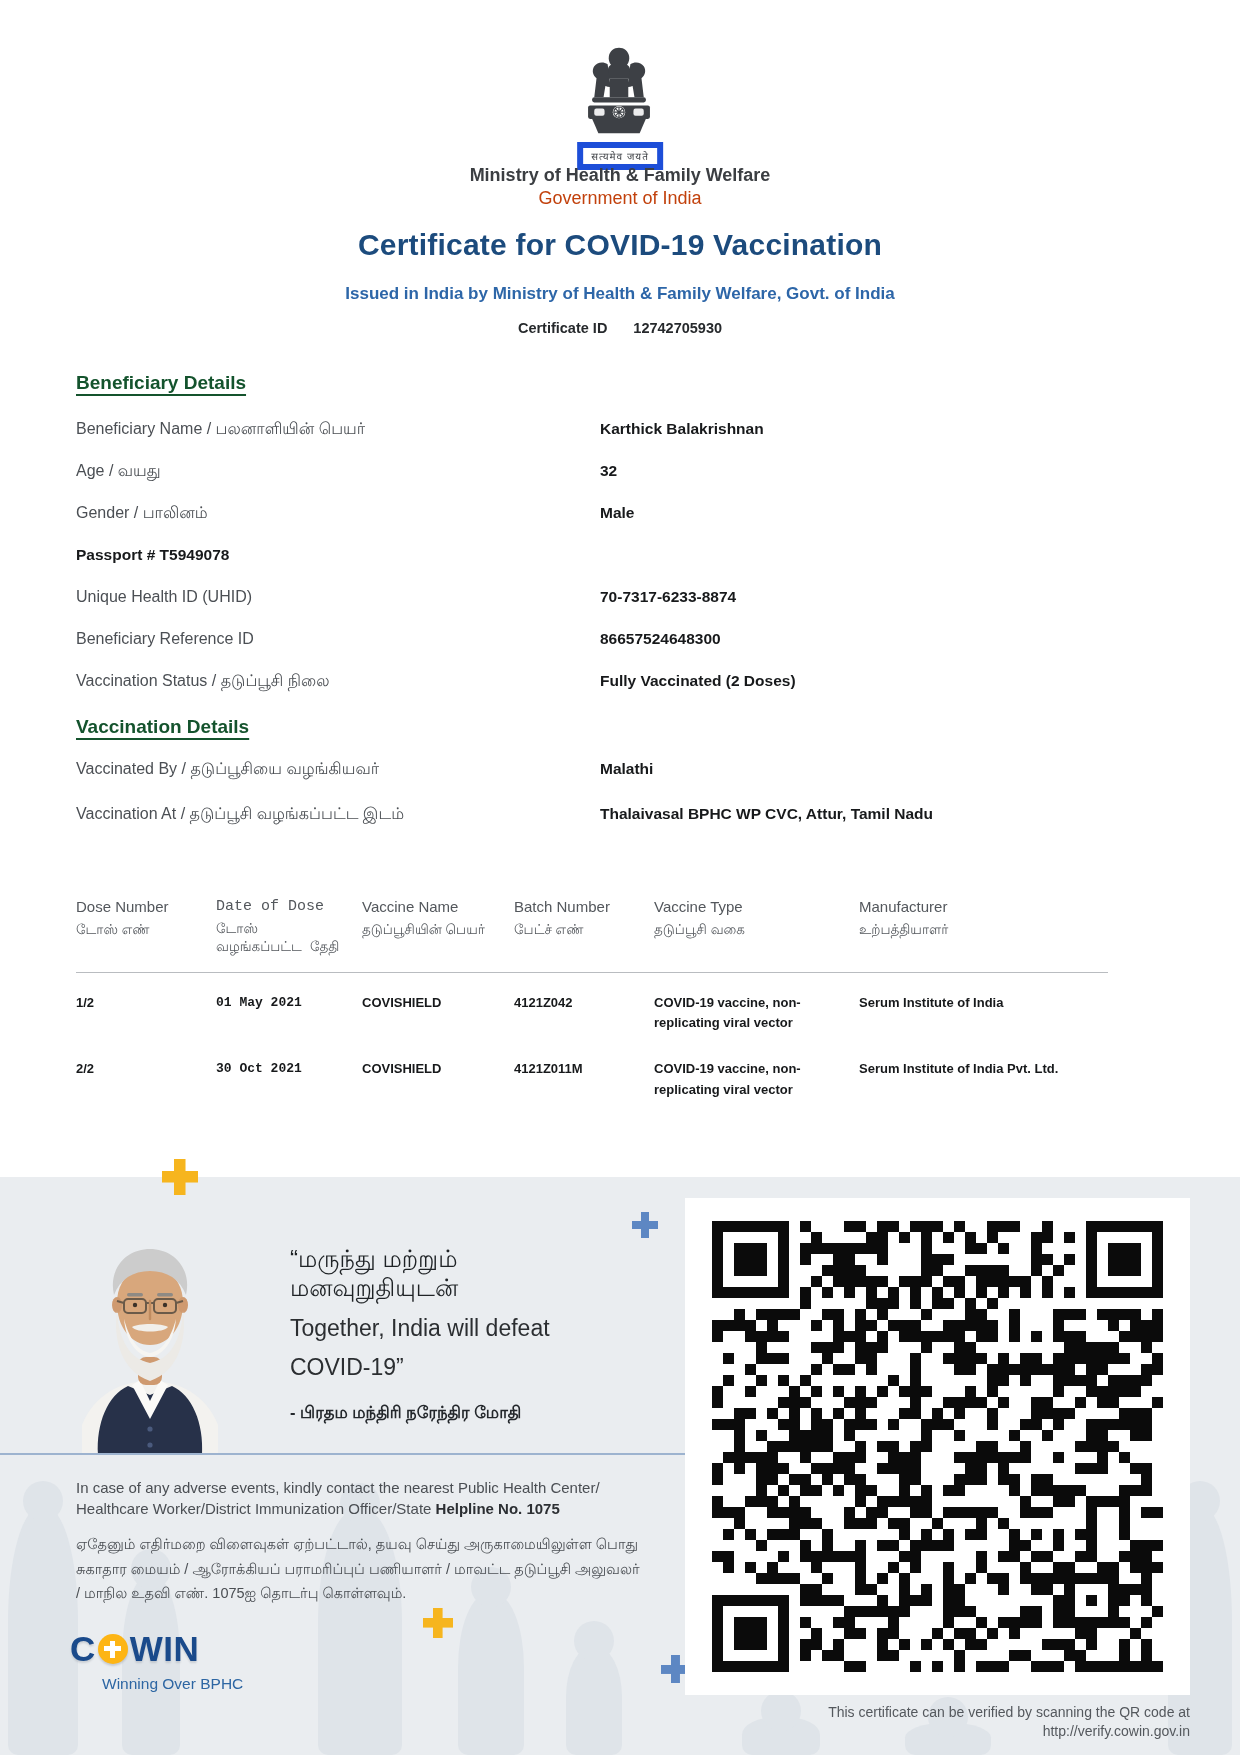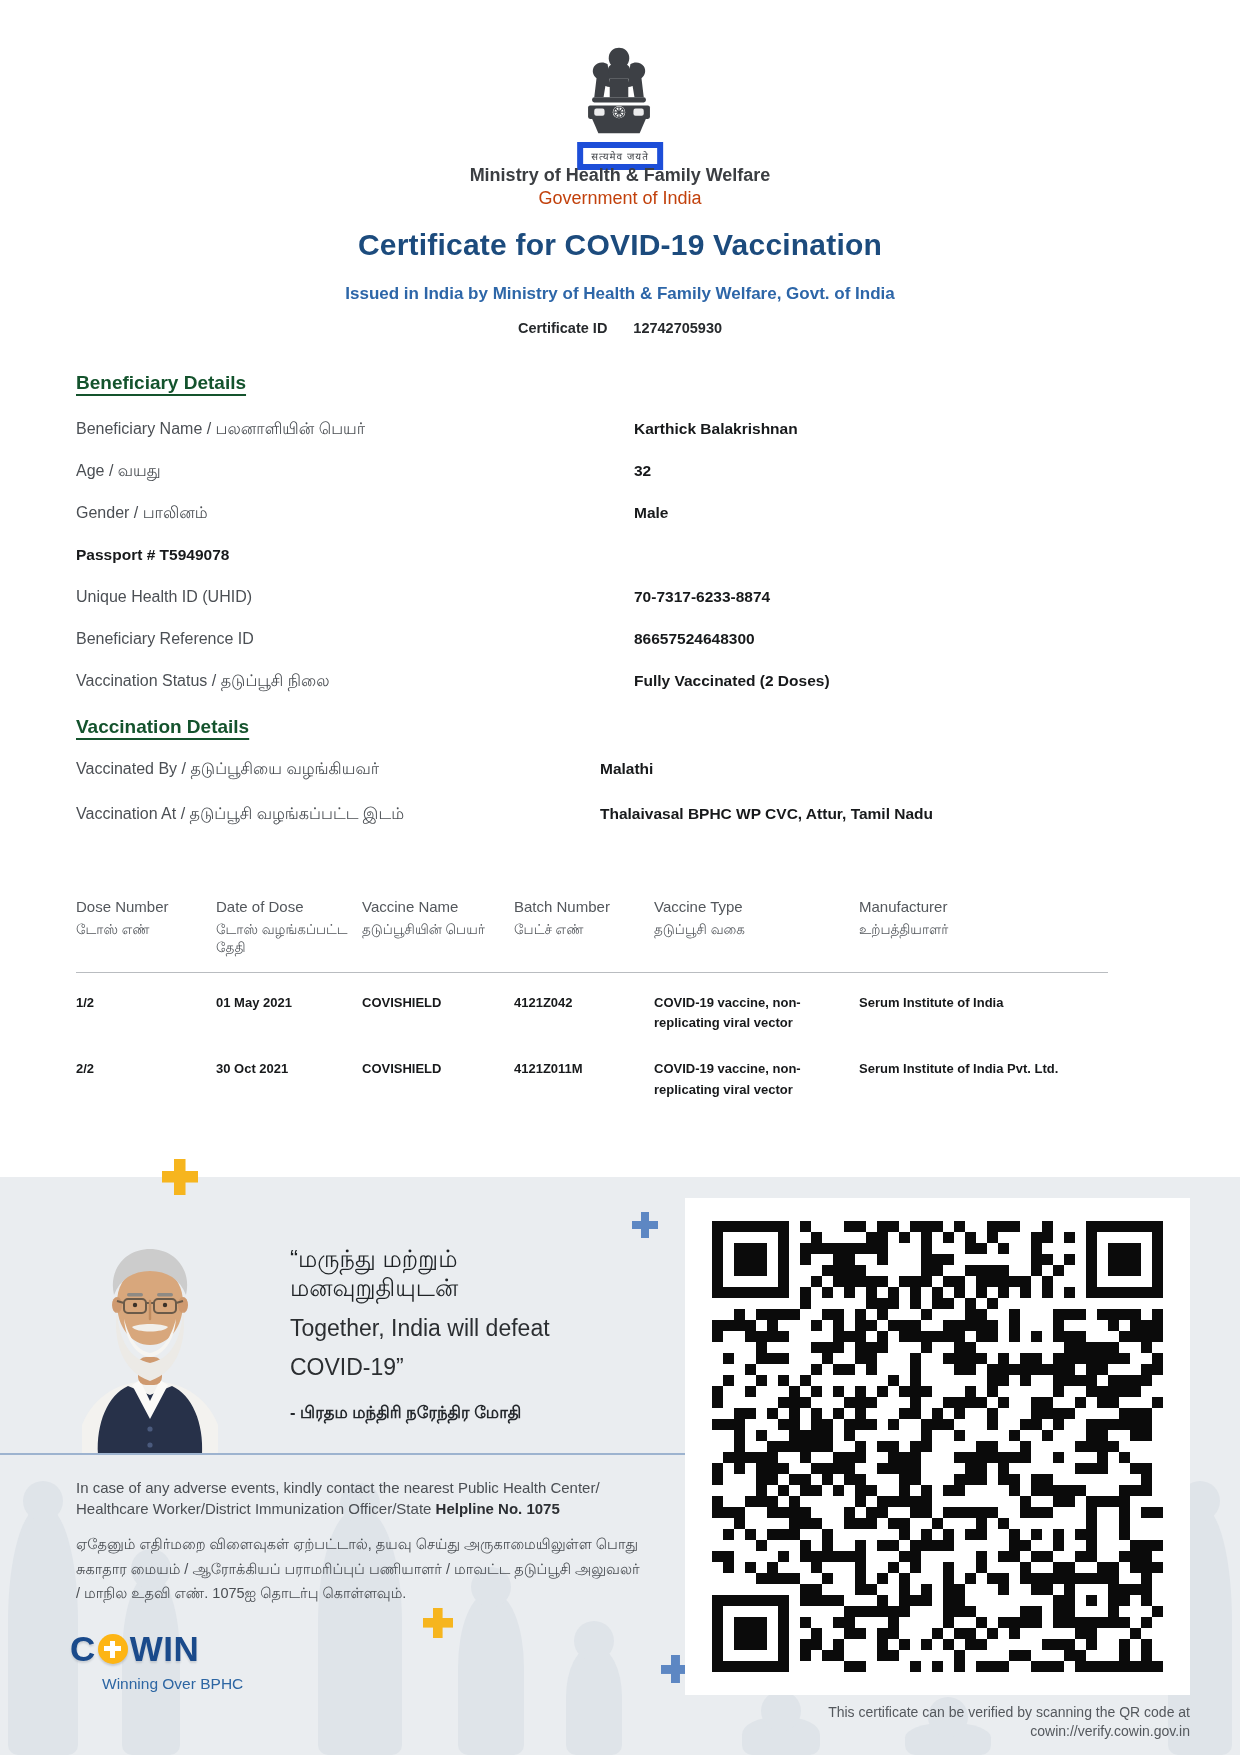--- a/index.html
+++ b/index.html
@@ -22,30 +22,30 @@
   .section-h{position:absolute;left:76px;font-size:19px;font-weight:700;color:#14532d;
              text-decoration:underline;text-underline-offset:5px;text-decoration-thickness:2px;}
   .h-benef{top:372px;}
   .h-vacc{top:716px;}
 
   
   .kv{position:absolute;left:76px;width:1092px;}
   .kv-b{top:420px;}
   .kv-v{top:760px;}
   .kv-row{display:flex;align-items:baseline;}
-  .kv-b .kv-row{height:42px;gap:34px;}
+  .kv-b .kv-row{height:42px;}
   .kv-v .kv-row{height:45px;}
   .kv .label{flex:0 0 524px;font-size:16px;font-weight:400;color:#4b4f54;}
   .kv .value{font-size:15.5px;font-weight:700;color:#17191b;}
 
   
   .dt{position:absolute;left:76px;top:898px;width:1032px;}
   .dt-head{display:flex;}
   .dt-col{padding-right:12px;box-sizing:border-box;}
-  .w0{width:140px;} .w1{width:146px;} .w2{width:152px;} .w3{width:140px;} .w4{width:205px;} .w5{width:249px;}
+  .w0{width:140px;} .w1{width:146px;font-family:Liberation Mono, monospace;} .w2{width:152px;} .w3{width:140px;} .w4{width:205px;} .w5{width:249px;}
   .dt-en{font-size:15px;color:#53575c;}
   .dt-ta{font-size:13.5px;color:#53575c;margin-top:6px;line-height:1.3;}
   .dt-rule{height:1px;background:#b9bcc0;margin-top:16px;}
   .dt-row{display:flex;margin-top:20px;}
   .dt-row.second{margin-top:26px;}
   .dt-cell{font-size:13px;font-weight:700;color:#17191b;line-height:1.55;padding-right:14px;box-sizing:border-box;}
 
   
   .band{position:absolute;left:0;top:1177px;width:1240px;height:578px;background:#eaedf0;}
   .band > *{position:absolute;}
@@ -288,17 +288,17 @@
 
     <div class="qr-box">
       <svg id="qr-svg" width="451" height="451" viewBox="0 0 451 451">
         <rect width="451" height="451" fill="#ffffff"></rect>
         <path id="qr-path" fill="#0b0b0b" d="M0 0h11v11h-11zM11 0h11v11h-11zM22 0h11v11h-11zM33 0h11v11h-11zM44 0h11v11h-11zM55 0h11v11h-11zM66 0h11v11h-11zM88 0h11v11h-11zM132 0h11v11h-11zM143 0h11v11h-11zM165 0h11v11h-11zM176 0h11v11h-11zM198 0h11v11h-11zM209 0h11v11h-11zM220 0h11v11h-11zM242 0h11v11h-11zM275 0h11v11h-11zM286 0h11v11h-11zM297 0h11v11h-11zM330 0h11v11h-11zM374 0h11v11h-11zM385 0h11v11h-11zM396 0h11v11h-11zM407 0h11v11h-11zM418 0h11v11h-11zM429 0h11v11h-11zM440 0h11v11h-11zM0 11h11v11h-11zM66 11h11v11h-11zM99 11h11v11h-11zM154 11h11v11h-11zM165 11h11v11h-11zM187 11h11v11h-11zM209 11h11v11h-11zM231 11h11v11h-11zM253 11h11v11h-11zM275 11h11v11h-11zM319 11h11v11h-11zM330 11h11v11h-11zM352 11h11v11h-11zM374 11h11v11h-11zM440 11h11v11h-11zM0 22h11v11h-11zM22 22h11v11h-11zM33 22h11v11h-11zM44 22h11v11h-11zM66 22h11v11h-11zM88 22h11v11h-11zM99 22h11v11h-11zM110 22h11v11h-11zM121 22h11v11h-11zM132 22h11v11h-11zM143 22h11v11h-11zM154 22h11v11h-11zM165 22h11v11h-11zM209 22h11v11h-11zM253 22h11v11h-11zM264 22h11v11h-11zM286 22h11v11h-11zM319 22h11v11h-11zM374 22h11v11h-11zM396 22h11v11h-11zM407 22h11v11h-11zM418 22h11v11h-11zM440 22h11v11h-11zM0 33h11v11h-11zM22 33h11v11h-11zM33 33h11v11h-11zM44 33h11v11h-11zM66 33h11v11h-11zM88 33h11v11h-11zM121 33h11v11h-11zM132 33h11v11h-11zM165 33h11v11h-11zM209 33h11v11h-11zM220 33h11v11h-11zM231 33h11v11h-11zM319 33h11v11h-11zM330 33h11v11h-11zM352 33h11v11h-11zM374 33h11v11h-11zM396 33h11v11h-11zM407 33h11v11h-11zM418 33h11v11h-11zM440 33h11v11h-11zM0 44h11v11h-11zM22 44h11v11h-11zM33 44h11v11h-11zM44 44h11v11h-11zM66 44h11v11h-11zM110 44h11v11h-11zM121 44h11v11h-11zM132 44h11v11h-11zM143 44h11v11h-11zM209 44h11v11h-11zM220 44h11v11h-11zM253 44h11v11h-11zM264 44h11v11h-11zM275 44h11v11h-11zM286 44h11v11h-11zM319 44h11v11h-11zM341 44h11v11h-11zM374 44h11v11h-11zM396 44h11v11h-11zM407 44h11v11h-11zM418 44h11v11h-11zM440 44h11v11h-11zM0 55h11v11h-11zM66 55h11v11h-11zM99 55h11v11h-11zM121 55h11v11h-11zM132 55h11v11h-11zM143 55h11v11h-11zM154 55h11v11h-11zM165 55h11v11h-11zM187 55h11v11h-11zM198 55h11v11h-11zM209 55h11v11h-11zM231 55h11v11h-11zM242 55h11v11h-11zM264 55h11v11h-11zM275 55h11v11h-11zM286 55h11v11h-11zM297 55h11v11h-11zM308 55h11v11h-11zM330 55h11v11h-11zM374 55h11v11h-11zM440 55h11v11h-11zM0 66h11v11h-11zM11 66h11v11h-11zM22 66h11v11h-11zM33 66h11v11h-11zM44 66h11v11h-11zM55 66h11v11h-11zM66 66h11v11h-11zM88 66h11v11h-11zM110 66h11v11h-11zM132 66h11v11h-11zM154 66h11v11h-11zM176 66h11v11h-11zM198 66h11v11h-11zM220 66h11v11h-11zM242 66h11v11h-11zM264 66h11v11h-11zM286 66h11v11h-11zM308 66h11v11h-11zM330 66h11v11h-11zM352 66h11v11h-11zM374 66h11v11h-11zM385 66h11v11h-11zM396 66h11v11h-11zM407 66h11v11h-11zM418 66h11v11h-11zM429 66h11v11h-11zM440 66h11v11h-11zM88 77h11v11h-11zM154 77h11v11h-11zM165 77h11v11h-11zM176 77h11v11h-11zM198 77h11v11h-11zM220 77h11v11h-11zM231 77h11v11h-11zM253 77h11v11h-11zM275 77h11v11h-11zM22 88h11v11h-11zM44 88h11v11h-11zM55 88h11v11h-11zM66 88h11v11h-11zM77 88h11v11h-11zM110 88h11v11h-11zM121 88h11v11h-11zM143 88h11v11h-11zM165 88h11v11h-11zM209 88h11v11h-11zM253 88h11v11h-11zM264 88h11v11h-11zM297 88h11v11h-11zM341 88h11v11h-11zM352 88h11v11h-11zM363 88h11v11h-11zM385 88h11v11h-11zM396 88h11v11h-11zM407 88h11v11h-11zM418 88h11v11h-11zM440 88h11v11h-11zM0 99h11v11h-11zM11 99h11v11h-11zM22 99h11v11h-11zM33 99h11v11h-11zM55 99h11v11h-11zM99 99h11v11h-11zM121 99h11v11h-11zM143 99h11v11h-11zM154 99h11v11h-11zM176 99h11v11h-11zM187 99h11v11h-11zM198 99h11v11h-11zM231 99h11v11h-11zM242 99h11v11h-11zM253 99h11v11h-11zM264 99h11v11h-11zM275 99h11v11h-11zM297 99h11v11h-11zM341 99h11v11h-11zM396 99h11v11h-11zM418 99h11v11h-11zM429 99h11v11h-11zM440 99h11v11h-11zM0 110h11v11h-11zM33 110h11v11h-11zM44 110h11v11h-11zM55 110h11v11h-11zM66 110h11v11h-11zM121 110h11v11h-11zM132 110h11v11h-11zM143 110h11v11h-11zM165 110h11v11h-11zM187 110h11v11h-11zM198 110h11v11h-11zM209 110h11v11h-11zM220 110h11v11h-11zM231 110h11v11h-11zM242 110h11v11h-11zM264 110h11v11h-11zM275 110h11v11h-11zM297 110h11v11h-11zM319 110h11v11h-11zM341 110h11v11h-11zM352 110h11v11h-11zM363 110h11v11h-11zM407 110h11v11h-11zM418 110h11v11h-11zM429 110h11v11h-11zM440 110h11v11h-11zM44 121h11v11h-11zM99 121h11v11h-11zM110 121h11v11h-11zM121 121h11v11h-11zM143 121h11v11h-11zM154 121h11v11h-11zM165 121h11v11h-11zM209 121h11v11h-11zM242 121h11v11h-11zM253 121h11v11h-11zM352 121h11v11h-11zM363 121h11v11h-11zM374 121h11v11h-11zM385 121h11v11h-11zM396 121h11v11h-11zM429 121h11v11h-11zM11 132h11v11h-11zM44 132h11v11h-11zM55 132h11v11h-11zM66 132h11v11h-11zM110 132h11v11h-11zM143 132h11v11h-11zM154 132h11v11h-11zM198 132h11v11h-11zM231 132h11v11h-11zM242 132h11v11h-11zM253 132h11v11h-11zM264 132h11v11h-11zM286 132h11v11h-11zM308 132h11v11h-11zM319 132h11v11h-11zM341 132h11v11h-11zM352 132h11v11h-11zM363 132h11v11h-11zM374 132h11v11h-11zM385 132h11v11h-11zM396 132h11v11h-11zM407 132h11v11h-11zM440 132h11v11h-11zM33 143h11v11h-11zM99 143h11v11h-11zM121 143h11v11h-11zM132 143h11v11h-11zM154 143h11v11h-11zM198 143h11v11h-11zM242 143h11v11h-11zM253 143h11v11h-11zM275 143h11v11h-11zM286 143h11v11h-11zM297 143h11v11h-11zM308 143h11v11h-11zM319 143h11v11h-11zM330 143h11v11h-11zM341 143h11v11h-11zM352 143h11v11h-11zM374 143h11v11h-11zM385 143h11v11h-11zM429 143h11v11h-11zM440 143h11v11h-11zM11 154h11v11h-11zM44 154h11v11h-11zM66 154h11v11h-11zM88 154h11v11h-11zM176 154h11v11h-11zM198 154h11v11h-11zM275 154h11v11h-11zM286 154h11v11h-11zM308 154h11v11h-11zM341 154h11v11h-11zM352 154h11v11h-11zM363 154h11v11h-11zM374 154h11v11h-11zM396 154h11v11h-11zM407 154h11v11h-11zM418 154h11v11h-11zM429 154h11v11h-11zM0 165h11v11h-11zM33 165h11v11h-11zM77 165h11v11h-11zM99 165h11v11h-11zM121 165h11v11h-11zM143 165h11v11h-11zM165 165h11v11h-11zM187 165h11v11h-11zM198 165h11v11h-11zM209 165h11v11h-11zM253 165h11v11h-11zM275 165h11v11h-11zM341 165h11v11h-11zM374 165h11v11h-11zM385 165h11v11h-11zM396 165h11v11h-11zM407 165h11v11h-11zM418 165h11v11h-11zM0 176h11v11h-11zM66 176h11v11h-11zM77 176h11v11h-11zM88 176h11v11h-11zM132 176h11v11h-11zM143 176h11v11h-11zM154 176h11v11h-11zM198 176h11v11h-11zM231 176h11v11h-11zM242 176h11v11h-11zM253 176h11v11h-11zM264 176h11v11h-11zM286 176h11v11h-11zM319 176h11v11h-11zM330 176h11v11h-11zM363 176h11v11h-11zM385 176h11v11h-11zM396 176h11v11h-11zM440 176h11v11h-11zM22 187h11v11h-11zM33 187h11v11h-11zM55 187h11v11h-11zM77 187h11v11h-11zM99 187h11v11h-11zM121 187h11v11h-11zM143 187h11v11h-11zM187 187h11v11h-11zM198 187h11v11h-11zM220 187h11v11h-11zM242 187h11v11h-11zM275 187h11v11h-11zM319 187h11v11h-11zM330 187h11v11h-11zM341 187h11v11h-11zM352 187h11v11h-11zM407 187h11v11h-11zM418 187h11v11h-11zM429 187h11v11h-11zM0 198h11v11h-11zM11 198h11v11h-11zM22 198h11v11h-11zM66 198h11v11h-11zM77 198h11v11h-11zM99 198h11v11h-11zM110 198h11v11h-11zM132 198h11v11h-11zM143 198h11v11h-11zM154 198h11v11h-11zM176 198h11v11h-11zM209 198h11v11h-11zM220 198h11v11h-11zM231 198h11v11h-11zM275 198h11v11h-11zM308 198h11v11h-11zM319 198h11v11h-11zM341 198h11v11h-11zM374 198h11v11h-11zM385 198h11v11h-11zM396 198h11v11h-11zM407 198h11v11h-11zM418 198h11v11h-11zM429 198h11v11h-11zM22 209h11v11h-11zM44 209h11v11h-11zM77 209h11v11h-11zM88 209h11v11h-11zM99 209h11v11h-11zM110 209h11v11h-11zM132 209h11v11h-11zM209 209h11v11h-11zM242 209h11v11h-11zM297 209h11v11h-11zM330 209h11v11h-11zM374 209h11v11h-11zM385 209h11v11h-11zM418 209h11v11h-11zM429 209h11v11h-11zM22 220h11v11h-11zM55 220h11v11h-11zM66 220h11v11h-11zM77 220h11v11h-11zM88 220h11v11h-11zM99 220h11v11h-11zM110 220h11v11h-11zM143 220h11v11h-11zM165 220h11v11h-11zM176 220h11v11h-11zM198 220h11v11h-11zM209 220h11v11h-11zM264 220h11v11h-11zM275 220h11v11h-11zM308 220h11v11h-11zM363 220h11v11h-11zM374 220h11v11h-11zM385 220h11v11h-11zM396 220h11v11h-11zM11 231h11v11h-11zM22 231h11v11h-11zM33 231h11v11h-11zM44 231h11v11h-11zM55 231h11v11h-11zM88 231h11v11h-11zM121 231h11v11h-11zM132 231h11v11h-11zM143 231h11v11h-11zM176 231h11v11h-11zM187 231h11v11h-11zM198 231h11v11h-11zM242 231h11v11h-11zM253 231h11v11h-11zM264 231h11v11h-11zM275 231h11v11h-11zM286 231h11v11h-11zM297 231h11v11h-11zM308 231h11v11h-11zM341 231h11v11h-11zM385 231h11v11h-11zM407 231h11v11h-11zM0 242h11v11h-11zM22 242h11v11h-11zM44 242h11v11h-11zM55 242h11v11h-11zM66 242h11v11h-11zM99 242h11v11h-11zM110 242h11v11h-11zM121 242h11v11h-11zM132 242h11v11h-11zM165 242h11v11h-11zM176 242h11v11h-11zM187 242h11v11h-11zM198 242h11v11h-11zM253 242h11v11h-11zM264 242h11v11h-11zM286 242h11v11h-11zM363 242h11v11h-11zM374 242h11v11h-11zM385 242h11v11h-11zM418 242h11v11h-11zM429 242h11v11h-11zM0 253h11v11h-11zM44 253h11v11h-11zM55 253h11v11h-11zM77 253h11v11h-11zM88 253h11v11h-11zM110 253h11v11h-11zM132 253h11v11h-11zM143 253h11v11h-11zM187 253h11v11h-11zM198 253h11v11h-11zM242 253h11v11h-11zM253 253h11v11h-11zM264 253h11v11h-11zM286 253h11v11h-11zM297 253h11v11h-11zM319 253h11v11h-11zM330 253h11v11h-11zM429 253h11v11h-11zM44 264h11v11h-11zM66 264h11v11h-11zM88 264h11v11h-11zM99 264h11v11h-11zM121 264h11v11h-11zM143 264h11v11h-11zM154 264h11v11h-11zM187 264h11v11h-11zM209 264h11v11h-11zM231 264h11v11h-11zM242 264h11v11h-11zM297 264h11v11h-11zM319 264h11v11h-11zM330 264h11v11h-11zM341 264h11v11h-11zM352 264h11v11h-11zM363 264h11v11h-11zM407 264h11v11h-11zM418 264h11v11h-11zM429 264h11v11h-11zM0 275h11v11h-11zM33 275h11v11h-11zM44 275h11v11h-11zM55 275h11v11h-11zM77 275h11v11h-11zM143 275h11v11h-11zM165 275h11v11h-11zM176 275h11v11h-11zM187 275h11v11h-11zM198 275h11v11h-11zM209 275h11v11h-11zM308 275h11v11h-11zM341 275h11v11h-11zM352 275h11v11h-11zM374 275h11v11h-11zM385 275h11v11h-11zM396 275h11v11h-11zM407 275h11v11h-11zM0 286h11v11h-11zM11 286h11v11h-11zM22 286h11v11h-11zM55 286h11v11h-11zM66 286h11v11h-11zM77 286h11v11h-11zM88 286h11v11h-11zM132 286h11v11h-11zM154 286h11v11h-11zM165 286h11v11h-11zM198 286h11v11h-11zM209 286h11v11h-11zM231 286h11v11h-11zM242 286h11v11h-11zM253 286h11v11h-11zM264 286h11v11h-11zM275 286h11v11h-11zM308 286h11v11h-11zM319 286h11v11h-11zM330 286h11v11h-11zM374 286h11v11h-11zM407 286h11v11h-11zM429 286h11v11h-11zM440 286h11v11h-11zM22 297h11v11h-11zM77 297h11v11h-11zM88 297h11v11h-11zM99 297h11v11h-11zM132 297h11v11h-11zM143 297h11v11h-11zM154 297h11v11h-11zM176 297h11v11h-11zM187 297h11v11h-11zM220 297h11v11h-11zM264 297h11v11h-11zM286 297h11v11h-11zM374 297h11v11h-11zM407 297h11v11h-11zM11 308h11v11h-11zM33 308h11v11h-11zM55 308h11v11h-11zM66 308h11v11h-11zM77 308h11v11h-11zM110 308h11v11h-11zM187 308h11v11h-11zM209 308h11v11h-11zM231 308h11v11h-11zM253 308h11v11h-11zM264 308h11v11h-11zM297 308h11v11h-11zM319 308h11v11h-11zM341 308h11v11h-11zM363 308h11v11h-11zM374 308h11v11h-11zM407 308h11v11h-11zM44 319h11v11h-11zM88 319h11v11h-11zM110 319h11v11h-11zM143 319h11v11h-11zM165 319h11v11h-11zM176 319h11v11h-11zM198 319h11v11h-11zM209 319h11v11h-11zM220 319h11v11h-11zM231 319h11v11h-11zM297 319h11v11h-11zM308 319h11v11h-11zM341 319h11v11h-11zM374 319h11v11h-11zM418 319h11v11h-11zM429 319h11v11h-11zM440 319h11v11h-11zM0 330h11v11h-11zM11 330h11v11h-11zM66 330h11v11h-11zM88 330h11v11h-11zM99 330h11v11h-11zM110 330h11v11h-11zM121 330h11v11h-11zM132 330h11v11h-11zM143 330h11v11h-11zM187 330h11v11h-11zM198 330h11v11h-11zM264 330h11v11h-11zM286 330h11v11h-11zM297 330h11v11h-11zM319 330h11v11h-11zM330 330h11v11h-11zM363 330h11v11h-11zM374 330h11v11h-11zM407 330h11v11h-11zM418 330h11v11h-11zM429 330h11v11h-11zM11 341h11v11h-11zM33 341h11v11h-11zM55 341h11v11h-11zM99 341h11v11h-11zM143 341h11v11h-11zM176 341h11v11h-11zM198 341h11v11h-11zM231 341h11v11h-11zM264 341h11v11h-11zM308 341h11v11h-11zM341 341h11v11h-11zM352 341h11v11h-11zM385 341h11v11h-11zM396 341h11v11h-11zM418 341h11v11h-11zM429 341h11v11h-11zM440 341h11v11h-11zM44 352h11v11h-11zM55 352h11v11h-11zM66 352h11v11h-11zM77 352h11v11h-11zM110 352h11v11h-11zM143 352h11v11h-11zM165 352h11v11h-11zM187 352h11v11h-11zM231 352h11v11h-11zM253 352h11v11h-11zM275 352h11v11h-11zM286 352h11v11h-11zM308 352h11v11h-11zM319 352h11v11h-11zM330 352h11v11h-11zM341 352h11v11h-11zM352 352h11v11h-11zM363 352h11v11h-11zM374 352h11v11h-11zM385 352h11v11h-11zM396 352h11v11h-11zM429 352h11v11h-11zM88 363h11v11h-11zM99 363h11v11h-11zM143 363h11v11h-11zM154 363h11v11h-11zM187 363h11v11h-11zM209 363h11v11h-11zM231 363h11v11h-11zM242 363h11v11h-11zM286 363h11v11h-11zM319 363h11v11h-11zM330 363h11v11h-11zM352 363h11v11h-11zM396 363h11v11h-11zM407 363h11v11h-11zM418 363h11v11h-11zM429 363h11v11h-11zM0 374h11v11h-11zM11 374h11v11h-11zM22 374h11v11h-11zM33 374h11v11h-11zM44 374h11v11h-11zM55 374h11v11h-11zM66 374h11v11h-11zM88 374h11v11h-11zM99 374h11v11h-11zM110 374h11v11h-11zM121 374h11v11h-11zM165 374h11v11h-11zM187 374h11v11h-11zM198 374h11v11h-11zM209 374h11v11h-11zM231 374h11v11h-11zM242 374h11v11h-11zM341 374h11v11h-11zM352 374h11v11h-11zM374 374h11v11h-11zM396 374h11v11h-11zM407 374h11v11h-11zM429 374h11v11h-11zM0 385h11v11h-11zM66 385h11v11h-11zM132 385h11v11h-11zM143 385h11v11h-11zM154 385h11v11h-11zM165 385h11v11h-11zM176 385h11v11h-11zM187 385h11v11h-11zM231 385h11v11h-11zM242 385h11v11h-11zM253 385h11v11h-11zM308 385h11v11h-11zM319 385h11v11h-11zM341 385h11v11h-11zM352 385h11v11h-11zM396 385h11v11h-11zM440 385h11v11h-11zM0 396h11v11h-11zM22 396h11v11h-11zM33 396h11v11h-11zM44 396h11v11h-11zM66 396h11v11h-11zM88 396h11v11h-11zM121 396h11v11h-11zM132 396h11v11h-11zM176 396h11v11h-11zM231 396h11v11h-11zM264 396h11v11h-11zM286 396h11v11h-11zM297 396h11v11h-11zM308 396h11v11h-11zM319 396h11v11h-11zM341 396h11v11h-11zM352 396h11v11h-11zM363 396h11v11h-11zM374 396h11v11h-11zM385 396h11v11h-11zM396 396h11v11h-11zM407 396h11v11h-11zM429 396h11v11h-11zM0 407h11v11h-11zM22 407h11v11h-11zM33 407h11v11h-11zM44 407h11v11h-11zM66 407h11v11h-11zM99 407h11v11h-11zM132 407h11v11h-11zM143 407h11v11h-11zM165 407h11v11h-11zM176 407h11v11h-11zM220 407h11v11h-11zM242 407h11v11h-11zM253 407h11v11h-11zM275 407h11v11h-11zM297 407h11v11h-11zM363 407h11v11h-11zM374 407h11v11h-11zM418 407h11v11h-11zM0 418h11v11h-11zM22 418h11v11h-11zM33 418h11v11h-11zM44 418h11v11h-11zM66 418h11v11h-11zM88 418h11v11h-11zM99 418h11v11h-11zM121 418h11v11h-11zM165 418h11v11h-11zM187 418h11v11h-11zM209 418h11v11h-11zM231 418h11v11h-11zM253 418h11v11h-11zM264 418h11v11h-11zM330 418h11v11h-11zM341 418h11v11h-11zM352 418h11v11h-11zM374 418h11v11h-11zM407 418h11v11h-11zM429 418h11v11h-11zM0 429h11v11h-11zM66 429h11v11h-11zM88 429h11v11h-11zM110 429h11v11h-11zM121 429h11v11h-11zM165 429h11v11h-11zM176 429h11v11h-11zM242 429h11v11h-11zM297 429h11v11h-11zM308 429h11v11h-11zM352 429h11v11h-11zM363 429h11v11h-11zM407 429h11v11h-11zM429 429h11v11h-11zM0 440h11v11h-11zM11 440h11v11h-11zM22 440h11v11h-11zM33 440h11v11h-11zM44 440h11v11h-11zM55 440h11v11h-11zM66 440h11v11h-11zM132 440h11v11h-11zM143 440h11v11h-11zM198 440h11v11h-11zM220 440h11v11h-11zM242 440h11v11h-11zM264 440h11v11h-11zM275 440h11v11h-11zM286 440h11v11h-11zM319 440h11v11h-11zM330 440h11v11h-11zM341 440h11v11h-11zM363 440h11v11h-11zM374 440h11v11h-11zM385 440h11v11h-11zM396 440h11v11h-11zM407 440h11v11h-11zM418 440h11v11h-11zM429 440h11v11h-11zM440 440h11v11h-11z"></path>
       </svg>
     </div>
 
     <div class="verify">
       <div>This certificate can be verified by scanning the QR code at</div>
-      <div>cowin://verify.cowin.gov.in</div>
+      <div>http://verify.cowin.gov.in</div>
     </div>
 
   </div>
 </div>
 
 </body></html>

